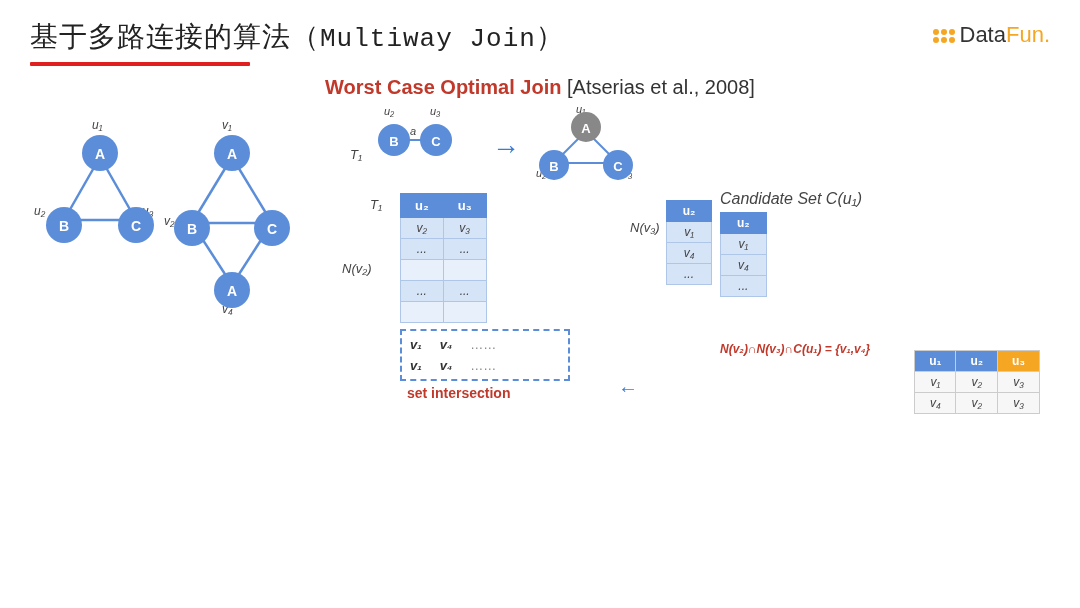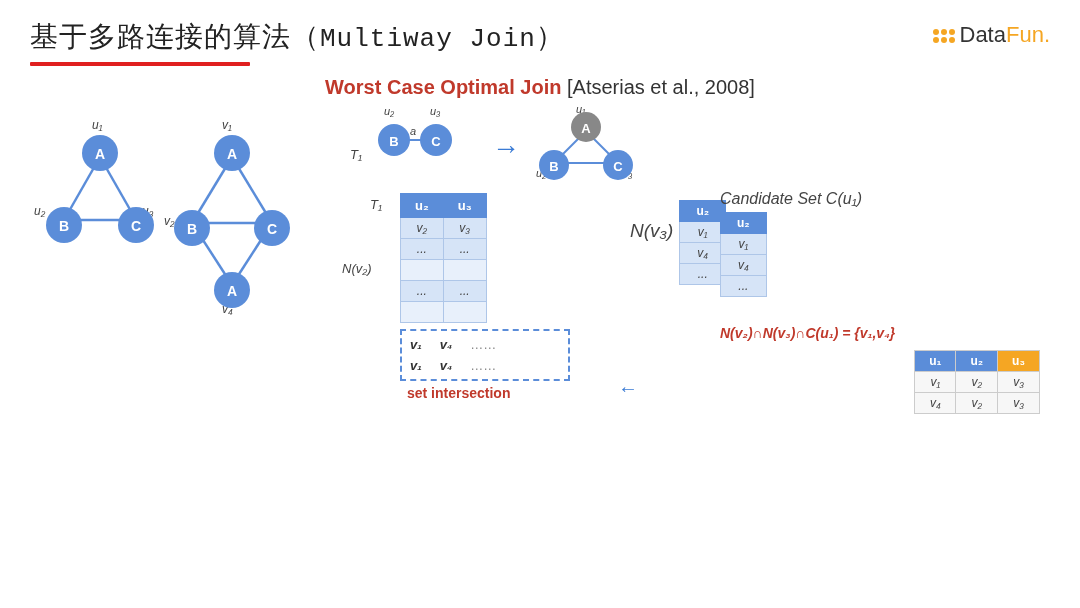--- a/index.html
+++ b/index.html
@@ -373,21 +373,21 @@
 
       <div style="position:absolute; right:-18px; top: calc(100% - 26px); font-size:20px; color:#3a7bd5;">←</div>
 
       <div class="set-intersection-label" style="margin-top:4px; margin-left:7px;">set intersection</div>
     </div>
   </div>
 
   <div style="flex:1; position:relative; margin-top: 85px;">
 
     <div style="position:absolute; left:0; top:10px; display:flex; align-items:flex-start; gap:6px;">
-      <span style="font-size:19px; font-style:italic; color:#444; margin-top:20px;">N(v₃)</span>
+      <span style="font-size:13px; font-style:italic; color:#444; margin-top:20px;">N(v₃)</span>
       <table class="candidate-table">
         <thead>
           <tr>
               <th>u₂</th>
             </tr>
         </thead>
         <tbody>
           <tr>
               <td>v₁</td>
             </tr>
@@ -416,21 +416,21 @@
           <tr>
               <td>v₄</td>
             </tr>
           <tr>
               <td>...</td>
             </tr>
         </tbody>
       </table>
     </div>
 
-    <div class="formula" style="position:absolute; left:90px; top:125px; font-size:14px;">N(v₂)∩N(v₃)∩C(u₁) = {v₁,v₄}</div>
+    <div class="formula" style="position:absolute; left:90px; top:142px; font-size:12px;">N(v₂)∩N(v₃)∩C(u₁) = {v₁,v₄}</div>
 
     <div style="position:absolute; right:10px; top:160px;">
       <table class="result-table">
         <thead>
           <tr>
             <th class="u1">u₁</th>
             <th class="u2">u₂</th>
             <th class="u3">u₃</th>
           </tr>
         </thead>

